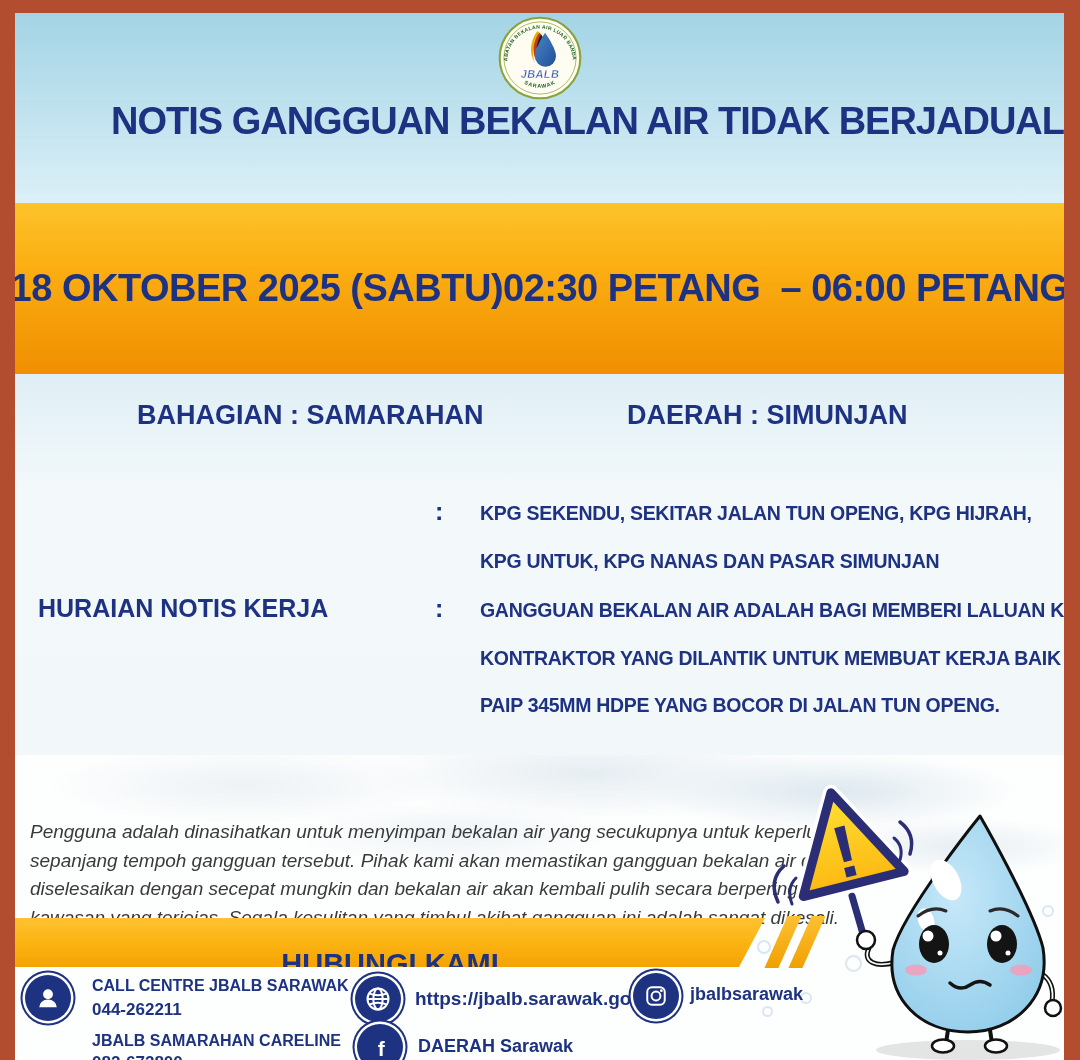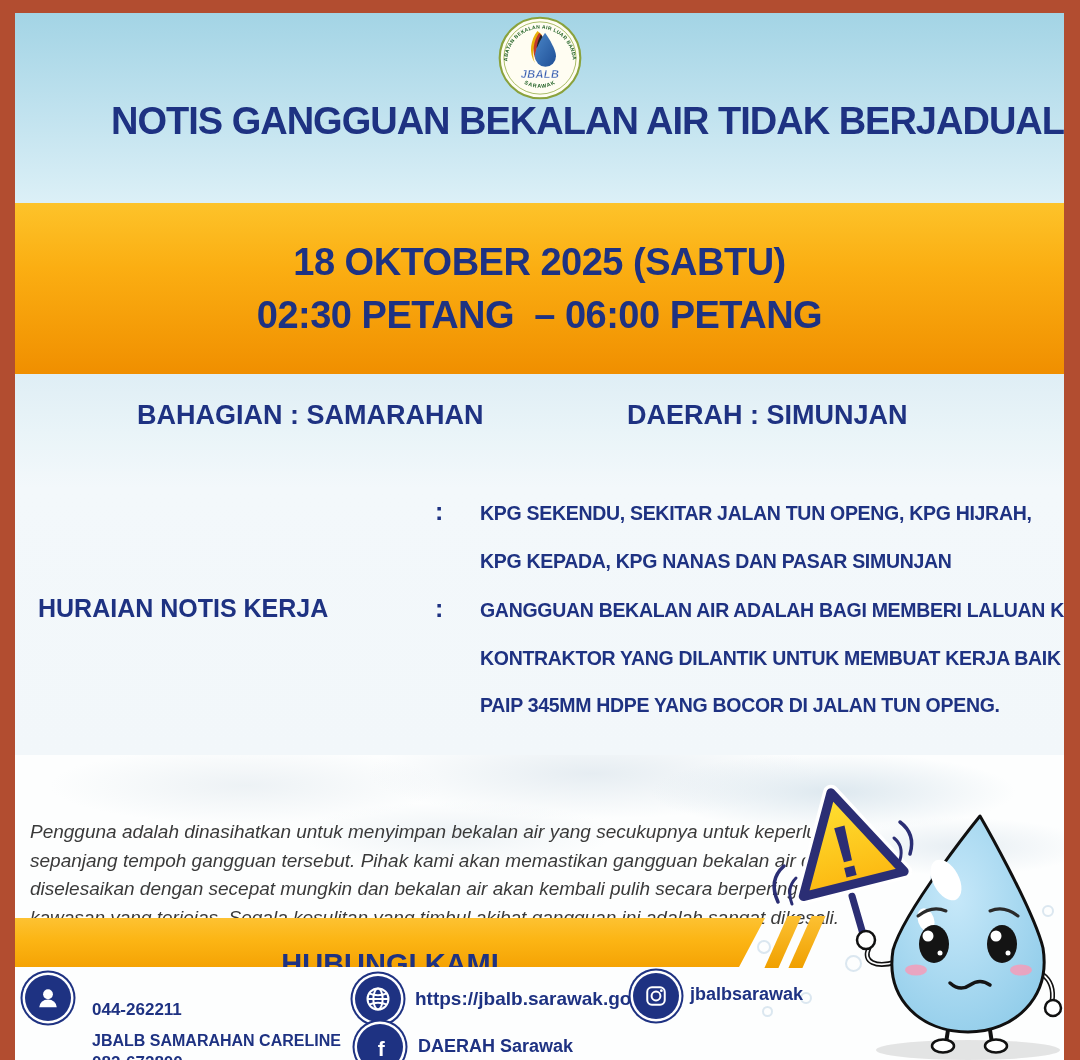--- a/index.html
+++ b/index.html
@@ -9,21 +9,21 @@
   }
   html,body{margin:0;padding:0;}
   body{font-family:"Liberation Sans",sans-serif;background:#fff;}
   .poster{position:relative;width:1080px;height:1060px;overflow:hidden;background:#fff;}
 
   
   .sec-sky{position:absolute;left:15px;right:16px;top:13px;height:190px;
     background:linear-gradient(180deg,var(--c-sky-top,#a3d4e5) 0%,#c2e3ef 55%,var(--c-sky-bottom,#dcf0f7) 100%);}
   .sec-orange{position:absolute;left:15px;right:16px;top:203px;height:171px;
     background:linear-gradient(180deg,var(--c-orange-top,#fdc32a) 0%,#fbae12 38%,var(--c-orange-bottom,#f08f00) 100%);
-    display:flex;flex-direction:column;align-items:center;justify-content:center;}
+    display:flex;flex-direction:row;align-items:center;justify-content:center;}
   .sec-mid{position:absolute;left:15px;right:16px;top:374px;height:381px;
     background:linear-gradient(180deg,#dfeef5 0%,#e9f4f8 15%,#f3f8fb 30%,#f2f7fa 100%);}
   .sec-splash{position:absolute;left:15px;right:16px;top:755px;height:305px;background:
     radial-gradient(ellipse 260px 55px at 78% 12%, #dde8ef 0%, rgba(255,255,255,0) 70%),
     radial-gradient(ellipse 320px 65px at 55% 6%, #e6edf2 0%, rgba(255,255,255,0) 70%),
     radial-gradient(ellipse 280px 55px at 22% 10%, #edf2f5 0%, rgba(255,255,255,0) 70%),
     radial-gradient(ellipse 220px 45px at 42% 26%, #eef3f6 0%, rgba(255,255,255,0) 72%),
     radial-gradient(ellipse 180px 40px at 90% 30%, #e7eef3 0%, rgba(255,255,255,0) 72%),
     #fdfefe;}
   .bubble{position:absolute;border:2px solid #ccdde9;border-radius:50%;opacity:.7;}
@@ -123,21 +123,21 @@
     <div class="sched-date">18 OKTOBER 2025 (SABTU)</div>
     <div class="sched-time">02:30 PETANG  – 06:00 PETANG</div>
   </div>
 
   <div class="region-bahagian">BAHAGIAN : SAMARAHAN</div>
   <div class="region-daerah">DAERAH : SIMUNJAN</div>
 
   <div class="dt-colon" style="top:497px;">:</div>
   <div class="dt-lines" style="top:499px;">
     <div>KPG SEKENDU, SEKITAR JALAN TUN OPENG, KPG HIJRAH,</div>
-    <div>KPG KEPADA, KPG NANAS DAN PASAR SIMUNJAN</div>
+    <div>KPG UNTUK, KPG NANAS DAN PASAR SIMUNJAN</div>
   </div>
 
   <div class="dt-label" style="top:594px;">HURAIAN NOTIS KERJA</div>
   <div class="dt-colon" style="top:594px;">:</div>
   <div class="dt-lines" style="top:596px;">
     <div>GANGGUAN BEKALAN AIR ADALAH BAGI MEMBERI LALUAN KEPADA</div>
     <div>KONTRAKTOR YANG DILANTIK UNTUK MEMBUAT KERJA BAIK PULIH</div>
     <div>PAIP 345MM HDPE YANG BOCOR DI JALAN TUN OPENG.</div>
   </div>
 
@@ -209,20 +209,21 @@
   </div>
   <div class="stripe s1"></div>
   <div class="stripe s2"></div>
 
   <div class="badge" style="left:25px;top:975px;">
     <svg viewBox="0 0 24 24">
       <circle cx="12" cy="8.8" r="4.2" fill="#fff"></circle>
       <path d="M4.5,20 a7.5,6.8 0 0 1 15,0 Z" fill="#fff"></path>
     </svg>
   </div>
+  <div class="c-text" style="left:92px;top:977px;font-size:16px;">CALL CENTRE JBALB SARAWAK</div>
   <div class="c-text" style="left:92px;top:1000px;font-size:17px;">044-262211</div>
   <div class="c-text" style="left:92px;top:1032px;font-size:16px;">JBALB SAMARAHAN CARELINE</div>
   <div class="c-text" style="left:92px;top:1053px;font-size:17px;">082-672800</div>
 
   <div class="badge" style="left:355px;top:976px;">
     <svg viewBox="0 0 24 24" fill="none" stroke="#fff" stroke-width="1.7">
       <circle cx="12" cy="12" r="9"></circle>
       <ellipse cx="12" cy="12" rx="4" ry="9"></ellipse>
       <line x1="3" y1="12" x2="21" y2="12"></line>
       <path d="M4.2,7.2 Q12,10.4 19.8,7.2"></path>

